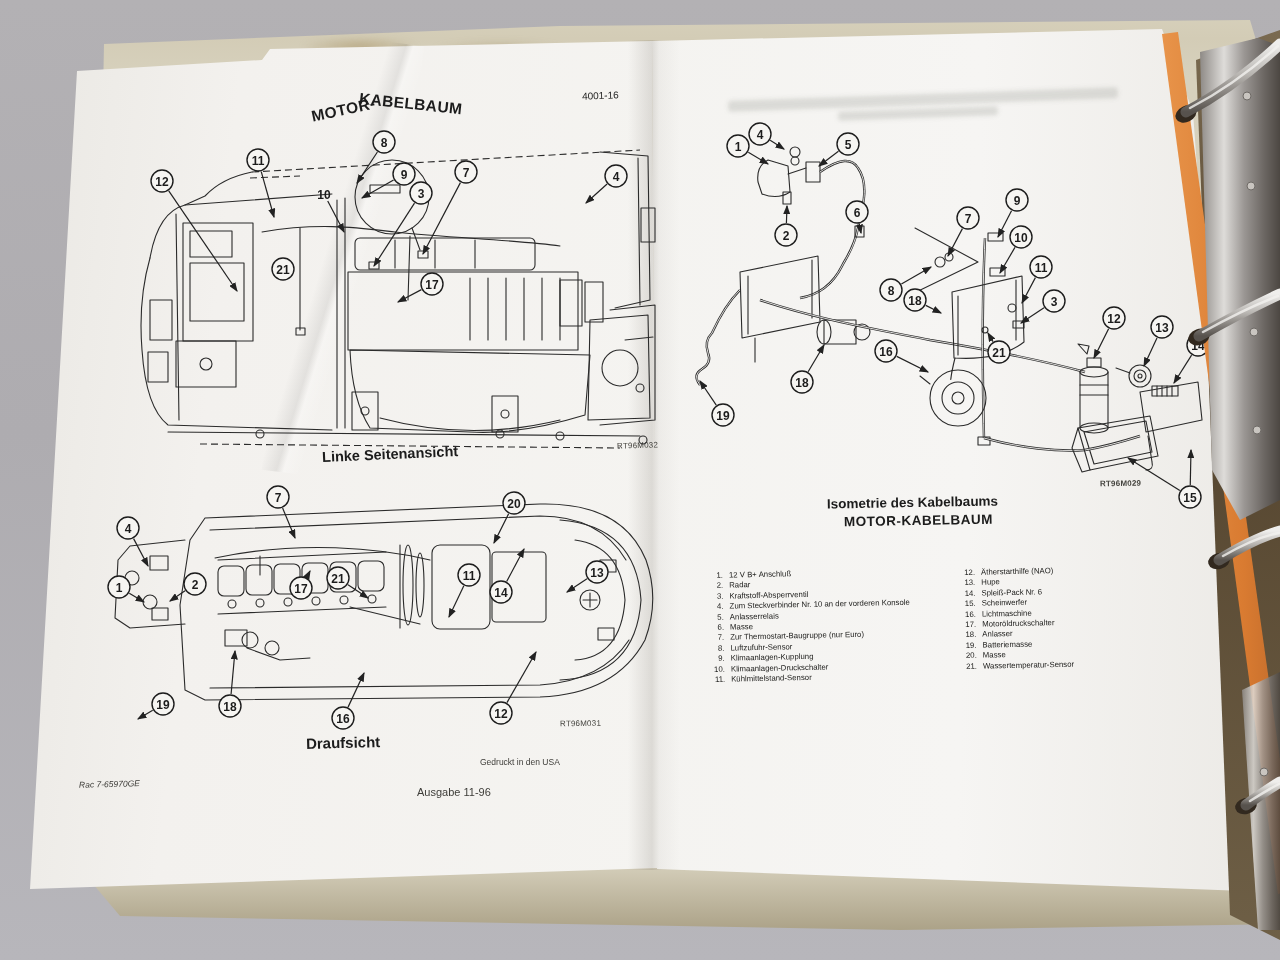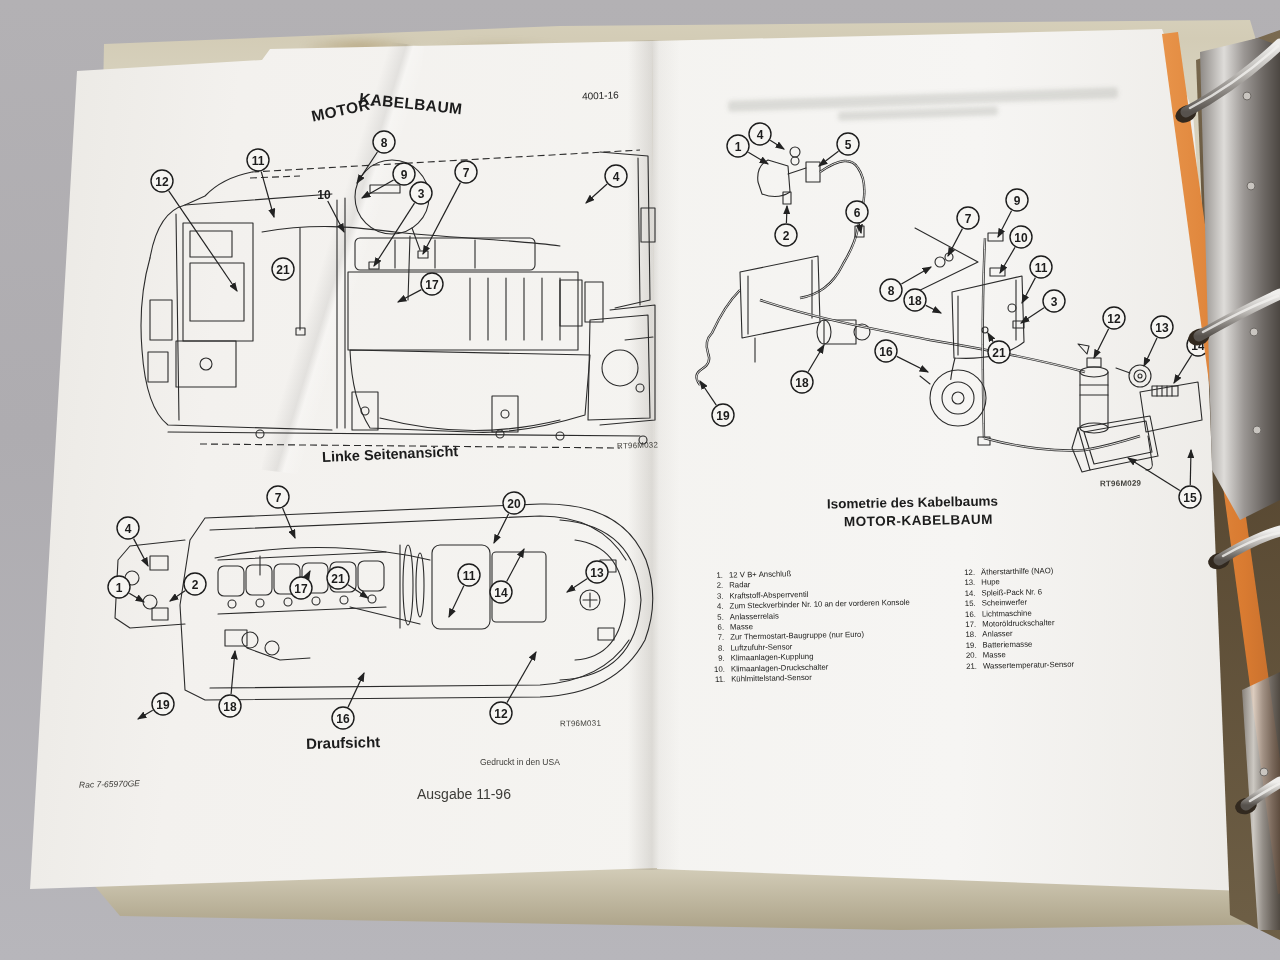--- a/index.html
+++ b/index.html
@@ -59,21 +59,21 @@
   <div class="showthrough" style="left:838px;top:109px;width:160px;height:9px;transform:rotate(-2deg);"></div>
 
   <div class="t" style="left:582px;top:90px;font-size:10px;transform:rotate(-2deg);">4001-16</div>
   <div class="t cap" style="left:311px;top:101px;font-size:15.5px;letter-spacing:.4px;transform:rotate(-12deg);">MOTOR-</div>
   <div class="t cap" style="left:359px;top:95px;font-size:15.5px;letter-spacing:.4px;transform:rotate(6deg);">KABELBAUM</div>
   <div class="t cap" style="left:322px;top:446px;font-size:14.5px;transform:rotate(-2.5deg);">Linke Seitenansicht</div>
   <div class="t code" style="left:617px;top:441px;transform:rotate(-1.5deg);">RT96M032</div>
   <div class="t cap" style="left:306px;top:734px;font-size:15px;transform:rotate(-1.5deg);">Draufsicht</div>
   <div class="t code" style="left:514px;top:719px;transform:rotate(-1deg);margin-left:46px;">RT96M031</div>
   <div class="t" style="left:79px;top:779px;font-size:8.5px;font-style:italic;color:#3d3c38;transform:rotate(-1.5deg);">Rac 7-65970GE</div>
-  <div class="t" style="left:417px;top:786px;font-size:14px;color:#3d3c38;">Ausgabe 11-96</div>
+  <div class="t" style="left:417px;top:786px;font-size:11px;color:#3d3c38;">Ausgabe 11-96</div>
   <div class="t" style="left:480px;top:757px;font-size:8.5px;color:#3d3c38;">Gedruckt in den USA</div>
 
   <div class="t cap" style="left:827px;top:495px;font-size:13.5px;transform:rotate(-1deg);">Isometrie des Kabelbaums</div>
   <div class="t cap" style="left:844px;top:513px;font-size:13.5px;letter-spacing:.5px;transform:rotate(-1deg);">MOTOR-KABELBAUM</div>
   <div class="t code" style="left:1100px;top:479px;transform:rotate(-1deg);font-weight:bold;">RT96M029</div>
   <div id="legend-left" class="lg-col" style="left:698px;top:569px;transform:rotate(-1.2deg);">
       <div class="lg-row">
         <span class="lg-n">1.</span>
         <span class="lg-t">12 V B+ Anschluß</span>
       </div>

